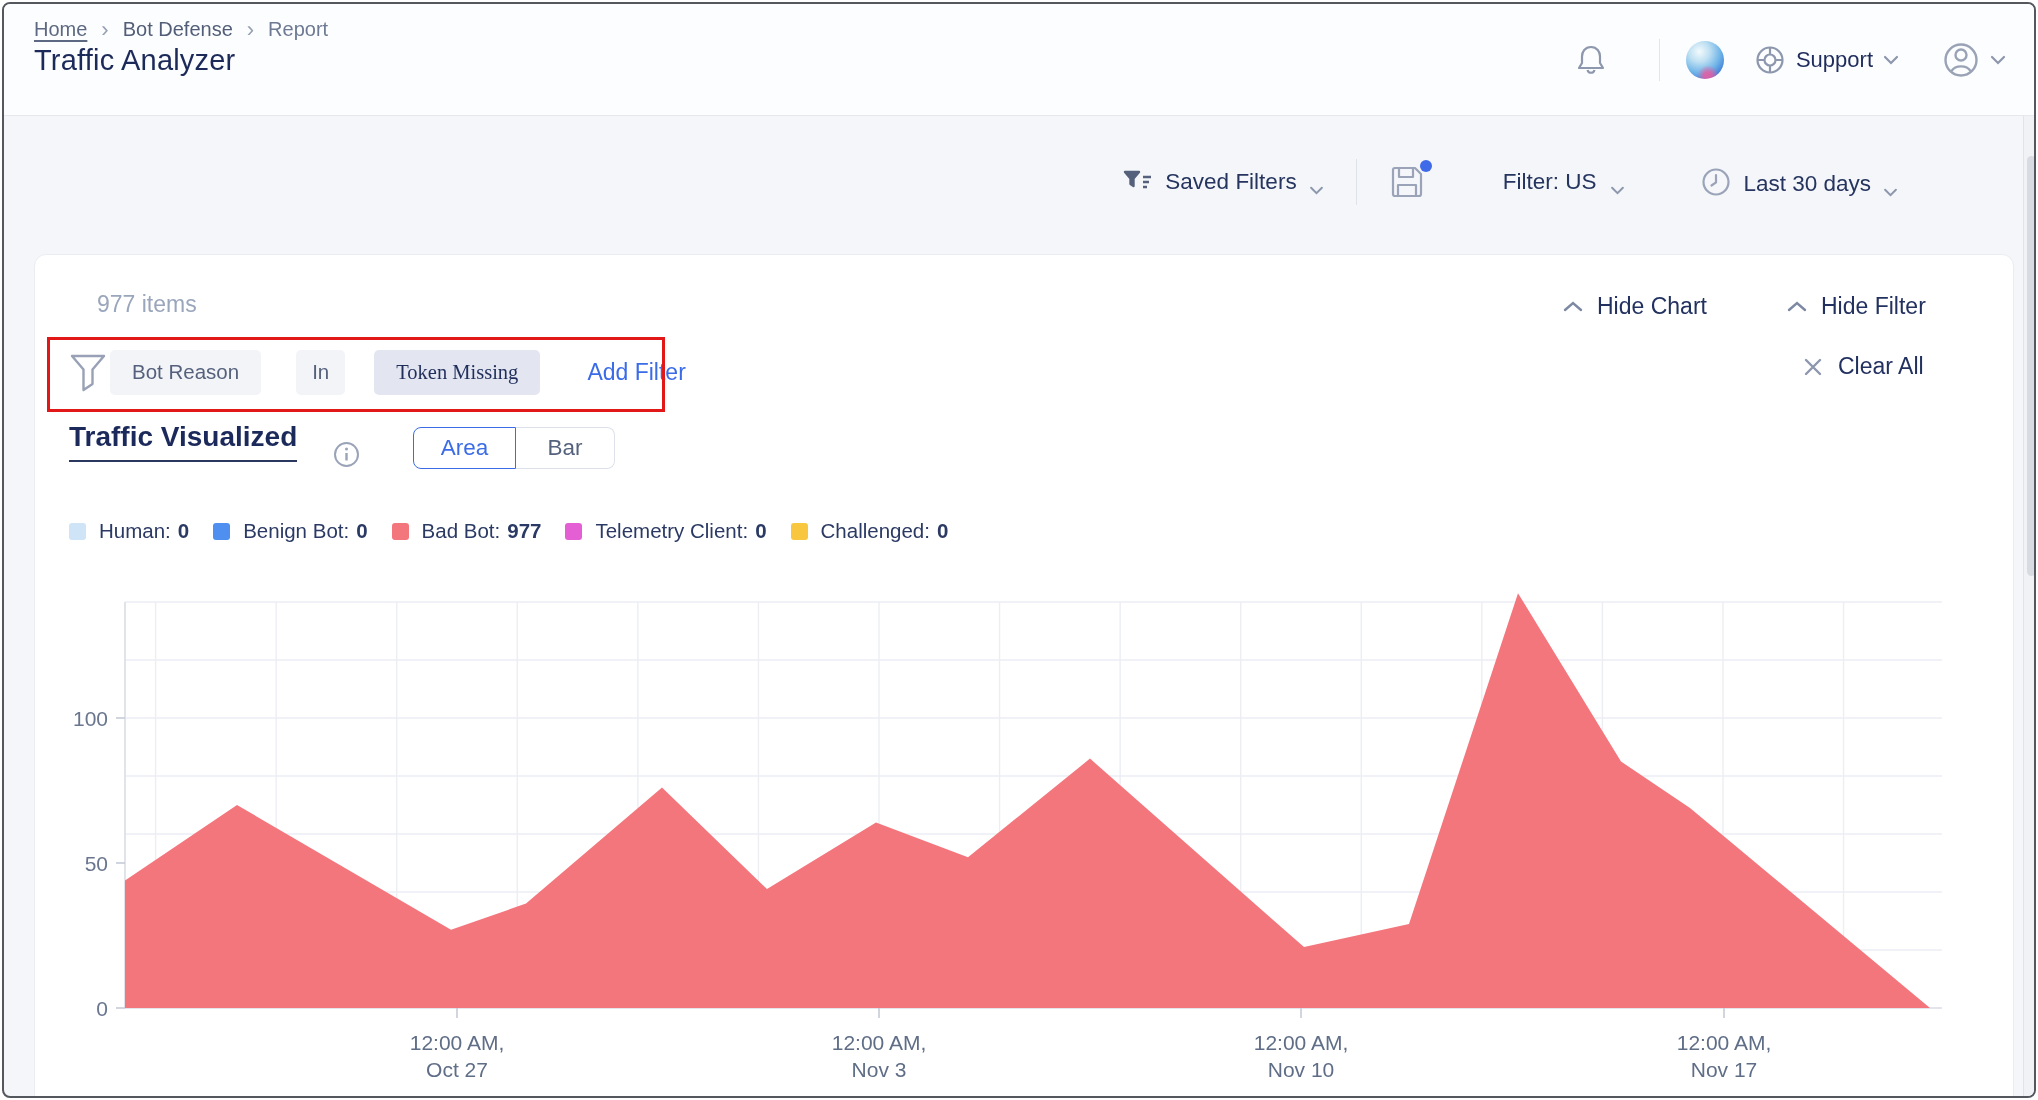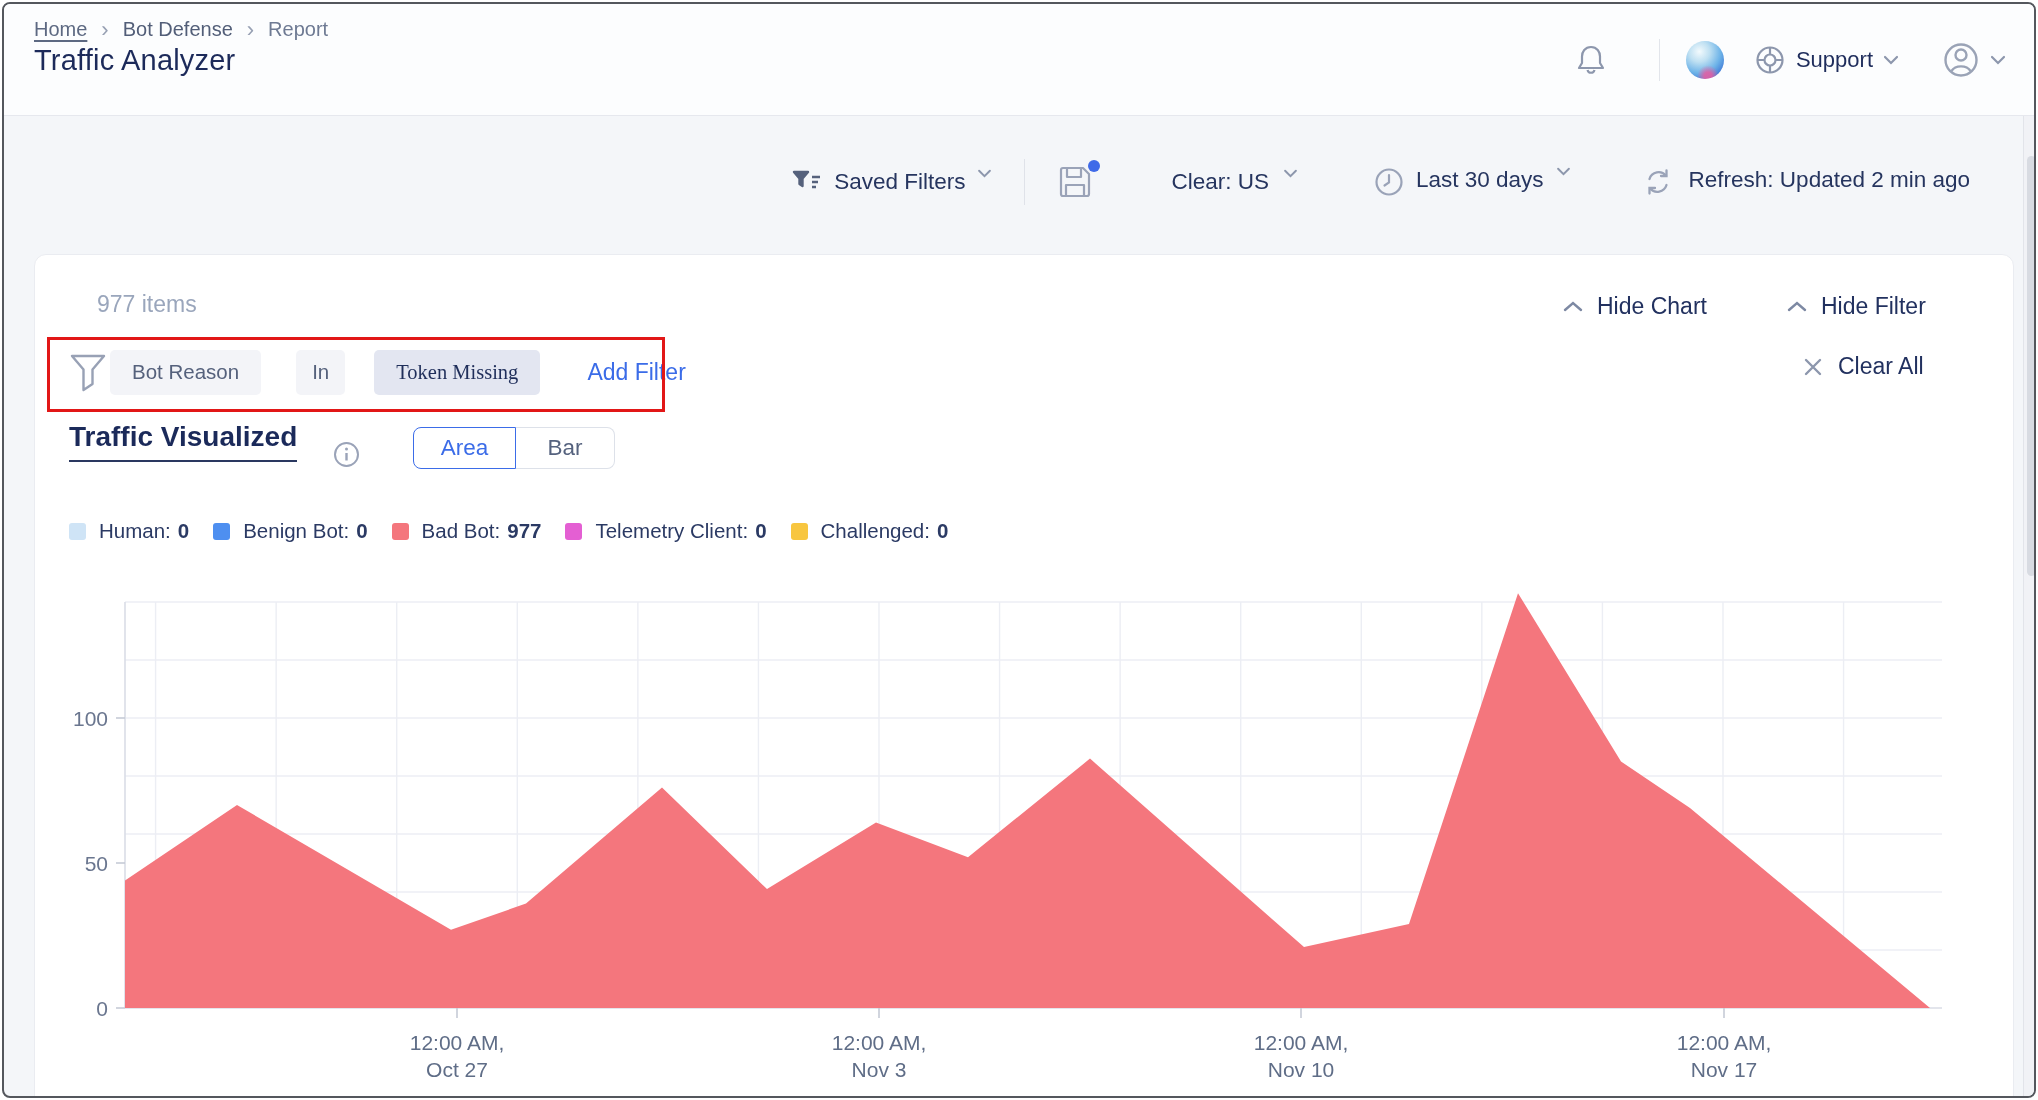--- a/index.html
+++ b/index.html
@@ -28,21 +28,21 @@
     background:
       radial-gradient(circle at 58% 92%, rgba(233,92,160,.85) 0 9%, rgba(233,92,160,0) 26%),
       radial-gradient(circle at 35% 28%, #f3fafd 0%, #bfe0f2 28%, #6db3e8 58%, #3e77d6 82%, #2f5fc0 100%); }
   .support-group { display:flex; align-items:center; gap:10px; margin-right:42px; cursor:pointer; }
   .support-label { font-size:22px; color:#1f2d5c; }
   .account-group { display:flex; align-items:center; gap:9px; cursor:pointer; }
   .icon { display:block; }
   
   .toolbar-row { position:absolute; top:150px; right:64px; height:56px;
     display:flex; align-items:center; color:#26355f; font-size:22.5px; }
-  .tb-group { display:flex; align-items:flex-start; cursor:pointer; }
+  .tb-group { display:flex; align-items:flex-end; cursor:pointer; }
   .tb-label { margin:0 12px 0 12px; }
   .tb-divider { width:1px; height:46px; background:#dfe2e9; margin:0 32px; }
   .save-wrap { position:relative; margin-right:78px; cursor:pointer; }
   .save-dot { position:absolute; top:-4px; right:-7px; width:12px; height:12px;
     border-radius:50%; background:#3f6ae8; }
   .mr-region { margin-right:76px; }
   .mr-time { margin-right:72px; }
   .tb-text-tight { margin-left:16px; }
   
   .card { position:absolute; left:30px; top:250px; width:1980px; height:850px;
@@ -147,43 +147,34 @@
     <div class="tb-divider"></div>
     <div class="save-wrap">
       <svg class="icon" width="36" height="36" viewBox="0 0 36 36" fill="none" stroke="#9aa3b8" stroke-width="2.2" stroke-linejoin="round">
         <path d="M4 6 a2 2 0 0 1 2-2 H26 L32 10 V30 a2 2 0 0 1 -2 2 H6 a2 2 0 0 1 -2-2 Z"></path>
         <path d="M10 4 V13 H24 V4"></path>
         <path d="M9 32 V21 H27 V32"></path>
       </svg>
       <span class="save-dot"></span>
     </div>
     <div class="tb-group mr-region">
-      <span>Clear: US</span>
+      <span>Filter: US</span>
       <svg class="icon" style="margin-left:14px" width="15" height="9" viewBox="0 0 16 10" fill="none" stroke="#8d97ad" stroke-width="2.2" stroke-linecap="round">
         <polyline points="2,2 8,8 14,2"></polyline>
       </svg>
     </div>
     <div class="tb-group mr-time">
       <svg class="icon" width="30" height="30" viewBox="0 0 30 30" fill="none" stroke="#9aa3b8" stroke-width="2.2" stroke-linecap="round">
         <circle cx="15" cy="15" r="12.5"></circle>
         <path d="M15 8 V15.5 L10.5 18.5"></path>
       </svg>
       <span class="tb-label">Last 30 days</span>
       <svg class="icon" width="15" height="9" viewBox="0 0 16 10" fill="none" stroke="#8d97ad" stroke-width="2.2" stroke-linecap="round">
         <polyline points="2,2 8,8 14,2"></polyline>
       </svg>
-    </div>
-    <div class="tb-group">
-      <svg class="icon" width="30" height="30" viewBox="0 0 30 30" fill="none" stroke="#9aa3b8" stroke-width="2.3" stroke-linecap="round">
-        <path d="M6.5 12 a9.5 9.5 0 0 1 16.5-3.2"></path>
-        <path d="M23.5 3.5 V9 H18"></path>
-        <path d="M23.5 18 a9.5 9.5 0 0 1 -16.5 3.2"></path>
-        <path d="M6.5 26.5 V21 H12"></path>
-      </svg>
-      <span class="tb-text-tight">Refresh: Updated 2 min ago</span>
     </div>
   </div>
 
   <div class="card">
     <div class="items-count">977 items</div>
 
     <div class="collapse-btn hide-chart">
       <svg class="icon" width="20" height="11" viewBox="0 0 20 11" fill="none" stroke="#7d89a3" stroke-width="2.4" stroke-linecap="round">
         <polyline points="2,9 10,2 18,9"></polyline>
       </svg>

